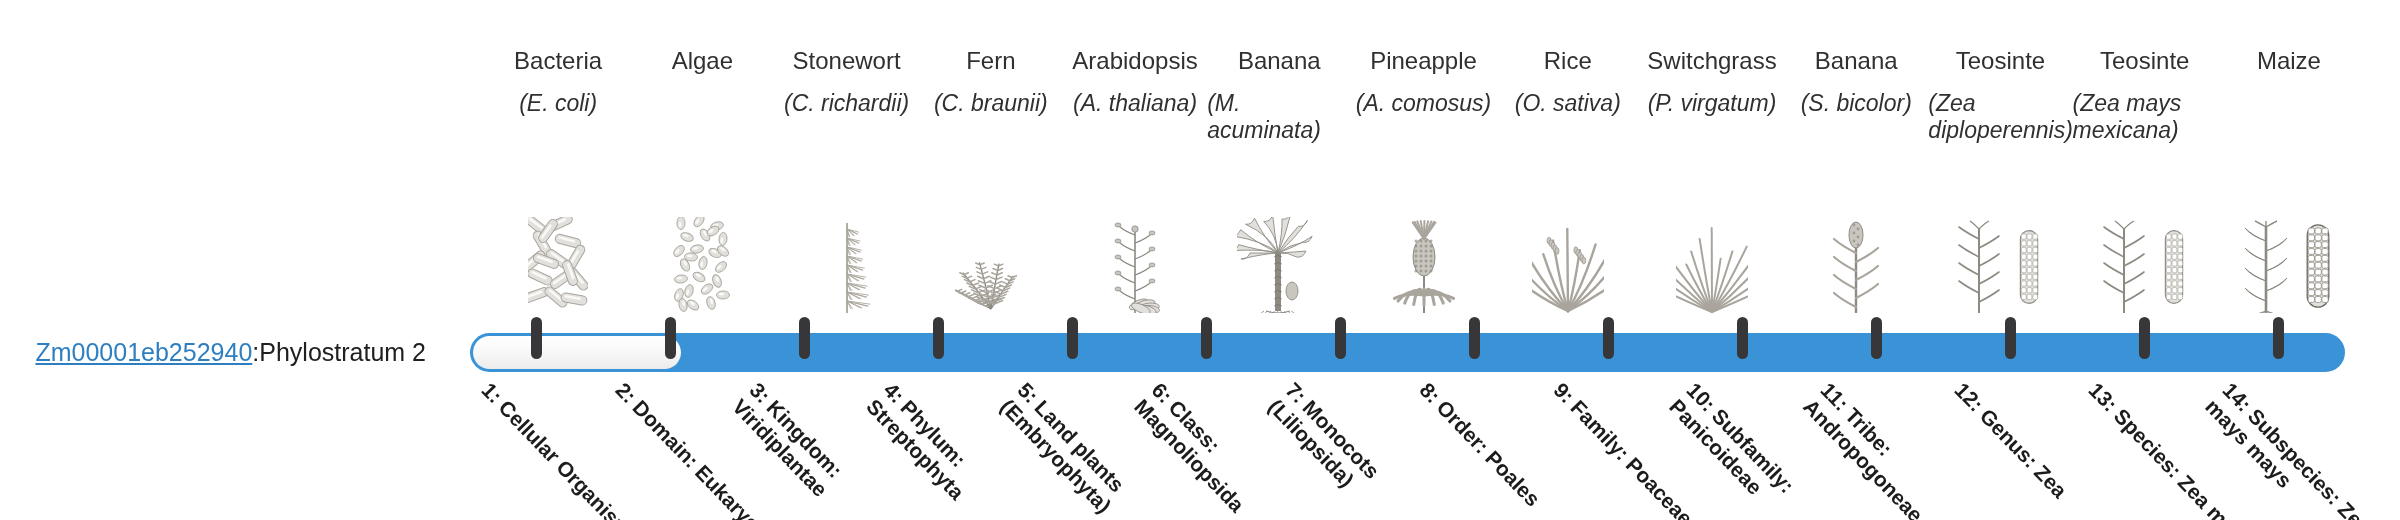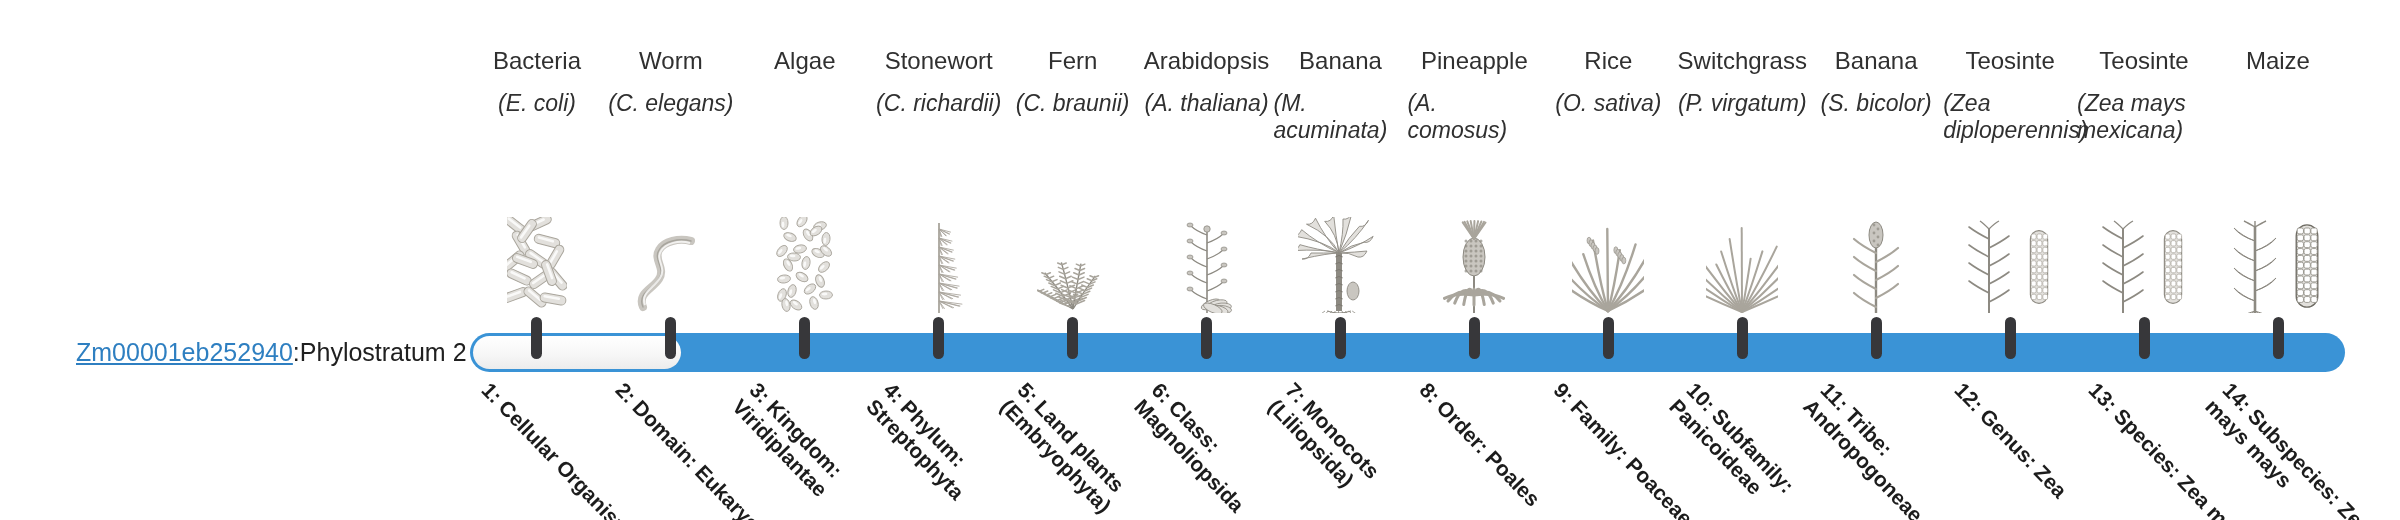--- a/index.html
+++ b/index.html
@@ -18,37 +18,37 @@
 
   
   #row-label {
     position: absolute;
     left: 40px;
     top: 333px;
     width: 400px;
     height: 39px;
     display: flex;
     align-items: center;
+    justify-content: flex-end;
     padding-right: 14px;
     font-size: 25px;
     color: #202020;
     white-space: nowrap;
-    margin-left: 36px;
   }
   #row-label .gene-id {
     color: #2e7fc1;
     text-decoration: underline;
     cursor: pointer;
   }
   #row-label .sep { color: #202020; }
 
   
   #columns {
     position: absolute;
-    left: 470px;
+    left: 486px;
     top: 48px;
     width: 1875px;
     height: 265px;
     display: flex;
   }
   .col {
     flex: 1 1 0;
     min-width: 0;
     display: flex;
     flex-direction: column;
@@ -212,31 +212,20 @@
             </g>
             <g transform="translate(40,56) rotate(70)">
           <rect x="-13" y="-4.5" width="26" height="9" rx="4.5" fill="#e2e0dc" stroke="#a9a59c" stroke-width="1"></rect>
           <rect x="-10" y="-2.5" width="17" height="2.6" rx="1.3" fill="#fff" opacity=".8"></rect>
             </g>
             <g transform="translate(16,44) rotate(20)">
           <rect x="-13" y="-4.5" width="26" height="9" rx="4.5" fill="#e2e0dc" stroke="#a9a59c" stroke-width="1"></rect>
           <rect x="-10" y="-2.5" width="17" height="2.6" rx="1.3" fill="#fff" opacity=".8"></rect>
             </g>
           </svg>
-        </div>
-      </div>
-      <div class="col">
-        <div class="common">Worm</div>
-     <div class="latin">(C. elegans)</div>
-     <div class="art">
-          <svg width="76" height="78" viewBox="0 0 76 78">
-        <path d="M10 72 C4 58 20 54 26 44 C33 33 20 25 26 15 C31 6 46 3 58 6" fill="none" stroke="#c9c6c0" stroke-width="8" stroke-linecap="round"></path>
-        <path d="M10 72 C4 58 20 54 26 44 C33 33 20 25 26 15 C31 6 46 3 58 6" fill="none" stroke="#8d8a82" stroke-width="1.4" stroke-linecap="round" opacity=".55"></path>
-        <path d="M12 70 C7 58 21 53 27 43 C34 32 22 25 28 16 C33 8 46 5 57 8" fill="none" stroke="#fff" stroke-width="2" opacity=".75"></path>
-      </svg>
         </div>
       </div>
       <div class="col">
         <div class="common">Algae</div>
      <div class="art">
           <svg width="62" height="96" viewBox="0 0 58 96">
             <g transform="translate(8,6) rotate(-90)">
           <ellipse cx="0" cy="0" rx="6.5" ry="4" fill="#e2e0dc" stroke="#a9a59c" stroke-width=".9"></ellipse>
           <ellipse cx="-1.5" cy="-1" rx="3" ry="1.4" fill="#fff" opacity=".8"></ellipse>
             </g>

